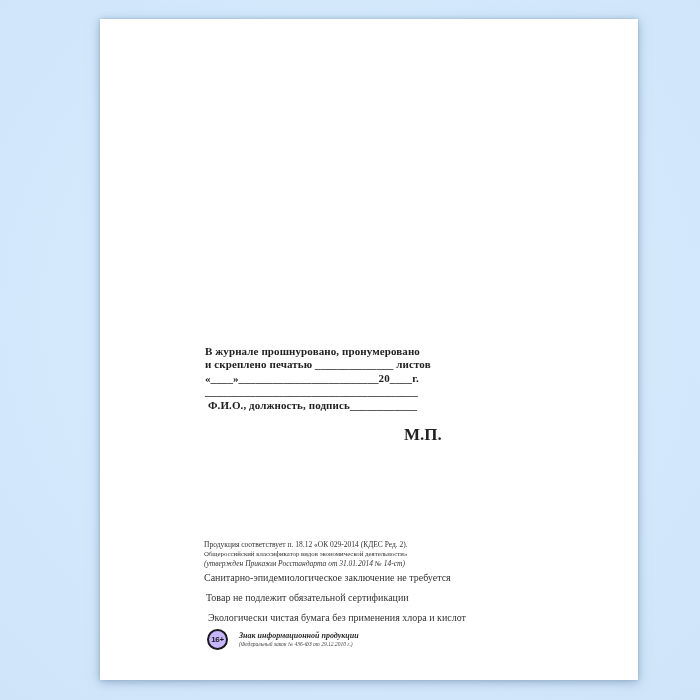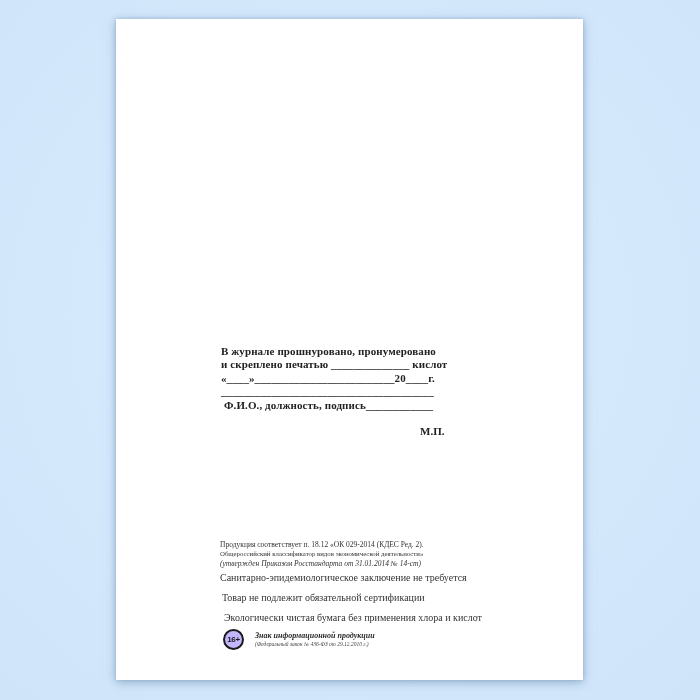--- a/index.html
+++ b/index.html
@@ -8,23 +8,23 @@
   .stage {
     position: relative;
     width: 700px;
     height: 700px;
     background: radial-gradient(circle at 50% 45%, #d9ecfe 0%, #d4e8fc 60%, #cfe4f9 100%);
     overflow: hidden;
   }
 
   .paper {
     position: absolute;
-    left: 116px;
+    left: 100px;
     top: 19px;
-    width: 467px;
+    width: 538px;
     height: 661px;
     background: #ffffff;
     box-shadow: 0 2px 10px rgba(104, 138, 172, 0.60), 0 0 3px rgba(104, 138, 172, 0.35);
   }
 
   
   .cert-block {
     position: absolute;
     left: 105px;
     top: 326px;
@@ -38,21 +38,21 @@
     white-space: nowrap;
   }
   .cert-line.indent { text-indent: 3px; }
 
   .stamp {
     position: absolute;
     left: 304px;
     top: 406px;
     font-family: "Liberation Serif", serif;
     font-weight: bold;
-    font-size: 11px;
+    font-size: 17px;
     color: #222222;
   }
 
   
   .std-block {
     position: absolute;
     left: 104px;
     top: 521px;
     color: #333333;
     white-space: nowrap;
@@ -114,21 +114,21 @@
   }
 </style>
 </head>
 <body>
 
 <div class="stage">
   <div class="paper">
 
     <div class="cert-block">
       <div class="cert-line">В журнале прошнуровано, пронумеровано</div>
-      <div class="cert-line">и скреплено печатью ______________ кислот</div>
+      <div class="cert-line">и скреплено печатью ______________ листов</div>
       <div class="cert-line">«____»_________________________20____г.</div>
       <div class="cert-line">______________________________________</div>
       <div class="cert-line indent">Ф.И.О., должность, подпись____________</div>
     </div>
 
     <div class="stamp">М.П.</div>
 
     <div class="std-block">
       <div class="std-line1">Продукция соответствует п. 18.12 «ОК 029-2014 (КДЕС Ред. 2).</div>
       <div class="std-line2">Общероссийский классификатор видов экономической деятельности»</div>

